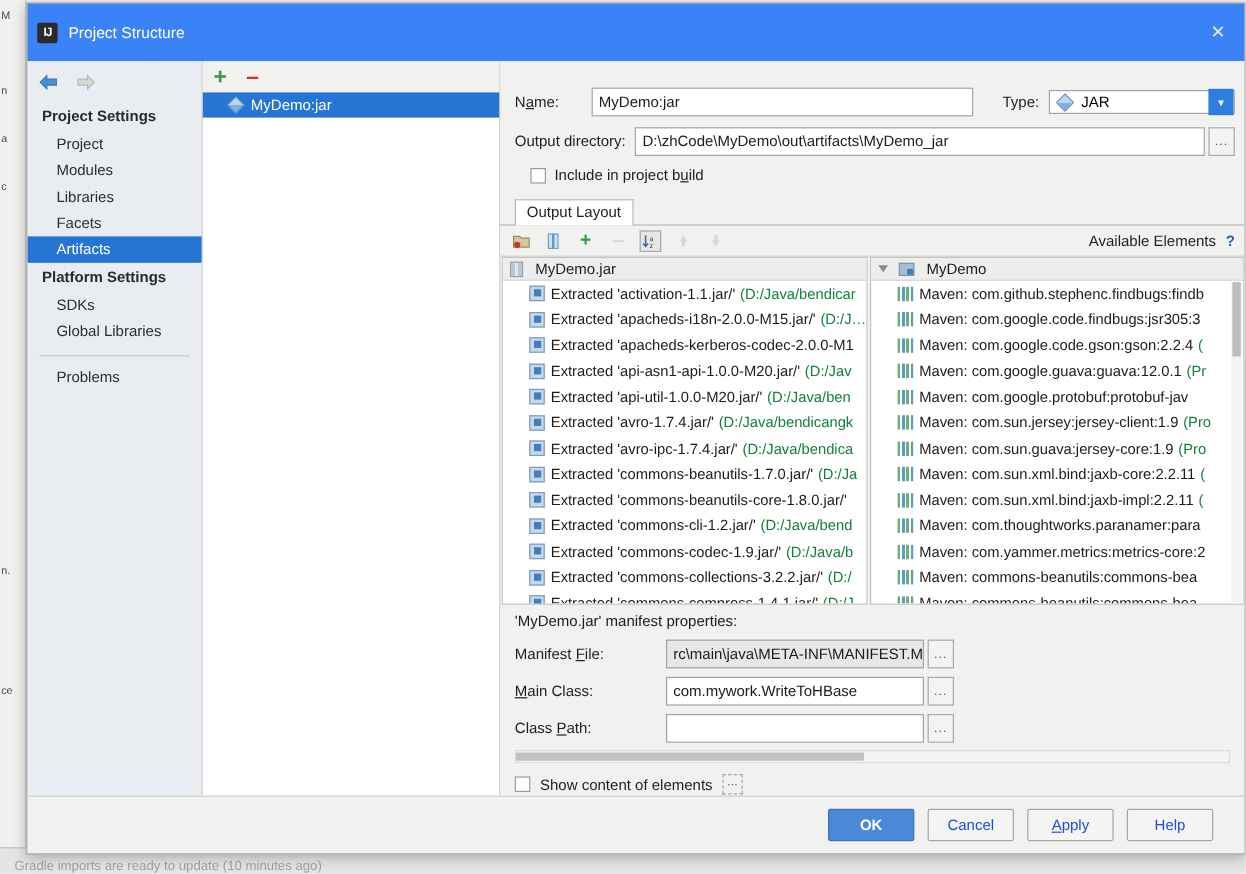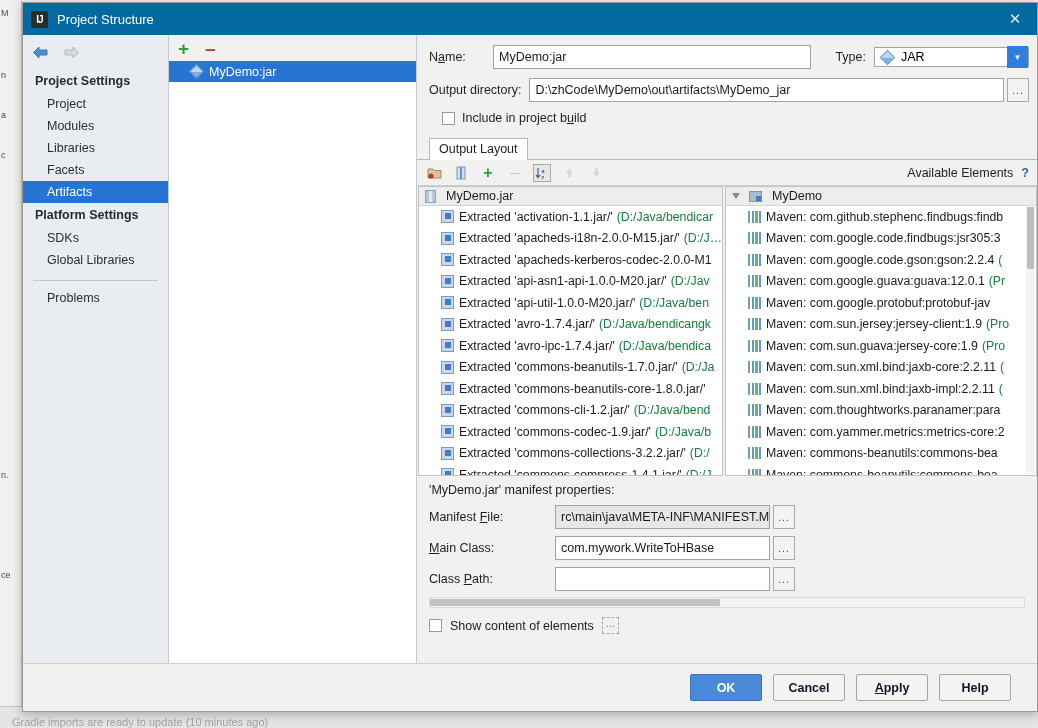--- a/index.html
+++ b/index.html
@@ -41,21 +41,21 @@
   
   .dialog {
     position: absolute; left: 22px; top: 2px;
     width: 1016px; height: 710px;
     background: #f1f1ef;
     border: 1px solid #9a9a98;
     box-shadow: 0 2px 10px rgba(0,0,0,.28);
     display: flex; flex-direction: column;
   }
   .titlebar {
-    height: 32px; background: #0369a1; color: #ffffff;
+    height: 48px; background: #3b82f6; color: #ffffff;
     display: flex; align-items: center; flex: none;
     padding-left: 8px;
   }
   .ij-logo {
     width: 17px; height: 17px; background: #2b2b2b;
     border-radius: 2px; display: inline-flex;
     align-items: center; justify-content: center;
     color: #ffffff; font-size: 10px; font-weight: bold;
     letter-spacing: -1px; flex: none;
   }
@@ -121,21 +121,21 @@
   .jar-diamond {
     width: 11px; height: 11px; flex: none; margin-right: 7px;
     background: linear-gradient(135deg, #bcd6ef 0 50%, #7fb0e0 50% 100%);
     transform: rotate(45deg);
     border: 1px solid #5f92c8;
   }
 
   
   .detail {
     flex: 1; min-width: 0; background: #f1f1ef;
-    display: flex; flex-direction: column; padding: 10px 0 0 0;
+    display: flex; flex-direction: column; padding: 22px 0 0 0;
   }
   .frow {
     display: flex; align-items: center;
     padding: 0 8px 0 12px; margin-bottom: 9px; flex: none;
   }
   .flabel {
     font-size: 12.5px; color: #1e1e1e; flex: none;
     margin-right: 8px;
   }
   .flabel.w {  width: 56px; }
@@ -306,24 +306,23 @@
 
   
   .footer {
     height: 48px; flex: none; border-top: 1px solid #cfcfcd;
     background: #f1f1ef; display: flex; align-items: center;
     justify-content: flex-end; padding-right: 26px; gap: 11px;
   }
   .btn {
     min-width: 72px; height: 27px; font-size: 12.5px;
     border: 1px solid #a5a5a3; background: #f4f4f2;
-    color: #0f172a; cursor: pointer; border-radius: 2px;
+    color: #1d4ed8; cursor: pointer; border-radius: 2px;
     display: flex; align-items: center; justify-content: center;
     font-family: "Liberation Sans", sans-serif;
-    font-weight: bold;
   }
   .btn.primary {
     background: #4a88d8; border-color: #3a74c0;
     color: #ffffff; font-weight: bold;
   }
 </style>
 </head>
 <body>
 
 <div id="root">

